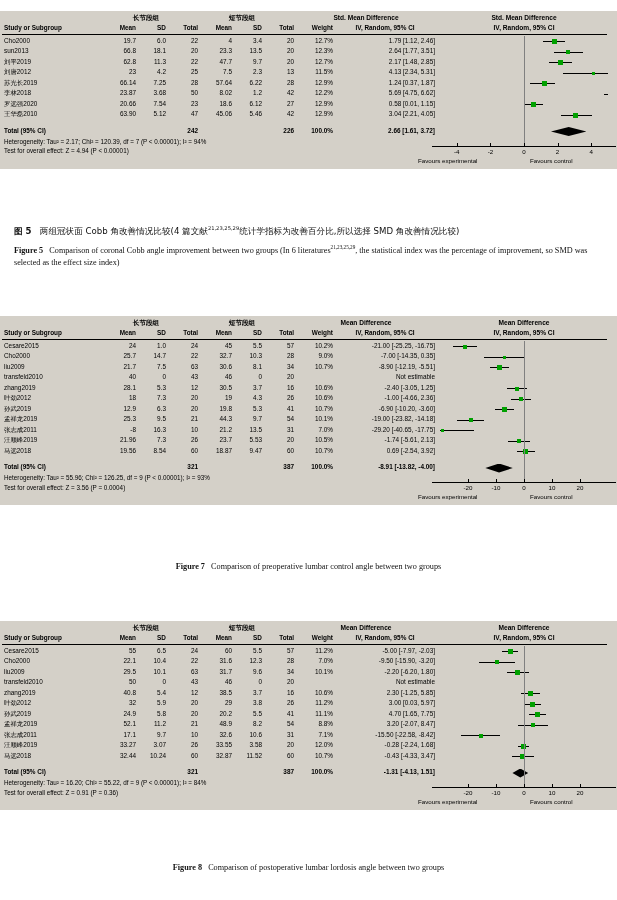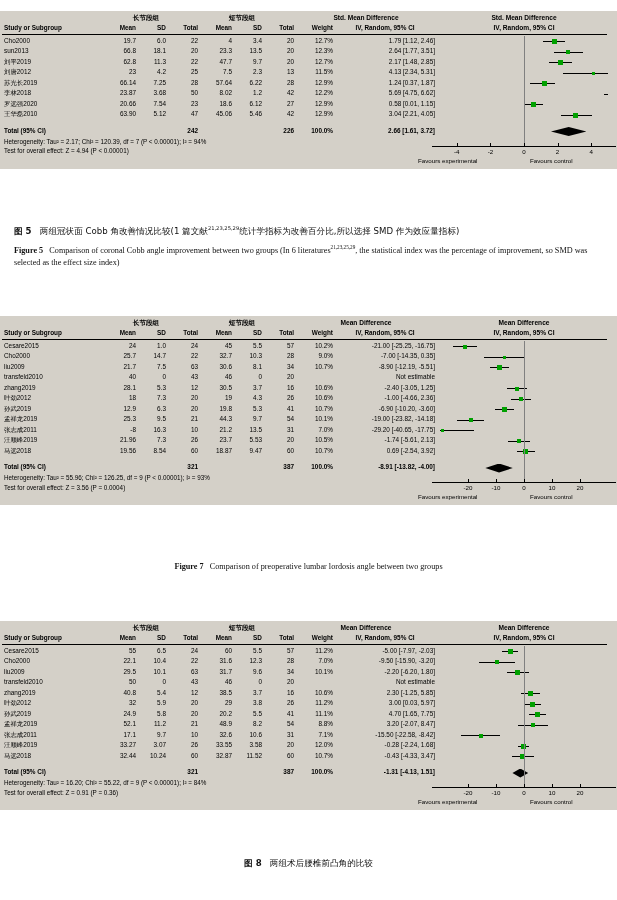--- a/index.html
+++ b/index.html
@@ -167,21 +167,21 @@
       <div class="ticklbl" style="left: 543.6px; top: 136.5px; width: 28px;">2</div>
       <div class="tick" style="left: 591.2px; top: 131.5px;"></div>
       <div class="ticklbl" style="left: 577.2px; top: 136.5px; width: 28px;">4</div>
       <div class="favlbl" style="left: 418px; top: 145.5px;">Favours experimental</div>
       <div class="favlbl" style="left: 530px; top: 145.5px;">Favours control</div>
     </div>
 
   <div class="cap cap-left" style="top:222px;">
     <div class="cap-cn">
       <b>图 5</b>
-      &nbsp;&nbsp;<span>两组冠状面 Cobb 角改善情况比较(1 篇文献</span><sup>21,23,25,29</sup><span>统计学指标为改善百分比,所以选择 SMD 作为效应量指标)</span>
+      &nbsp;&nbsp;<span>两组冠状面 Cobb 角改善情况比较(4 篇文献</span><sup>21,23,25,29</sup><span>统计学指标为改善百分比,所以选择 SMD 角改善情况比较)</span>
     </div>
     <div class="cap-en" style="margin-top:3px;">
       <b>Figure 5</b>
       &nbsp;&nbsp;<span>Comparison of coronal Cobb angle improvement between two groups (In 6 literatures</span><sup>21,23,25,29</sup><span>, the statistical index was the percentage of improvement, so SMD was selected as the effect size index)</span>
     </div>
   </div>
 
   <div class="panel" id="panel1" style="top: 315px; height: 190px;">
       <div style="position: absolute; left: 0px; top: 3px; width: 432px; height: 10px;">
         <div class="grp" style="position: absolute; left: 100px; width: 92px;">长节段组</div>
@@ -338,21 +338,21 @@
       <div class="ticklbl" style="left: 538px; top: 168px; width: 28px;">10</div>
       <div class="tick" style="left: 580px; top: 163px;"></div>
       <div class="ticklbl" style="left: 566px; top: 168px; width: 28px;">20</div>
       <div class="favlbl" style="left: 418px; top: 177px;">Favours experimental</div>
       <div class="favlbl" style="left: 530px; top: 177px;">Favours control</div>
     </div>
 
   <div class="cap" style="top:556px;">
     <div class="cap-en" style="margin-top:5px;">
       <b>Figure 7</b>
-      &nbsp;&nbsp;<span>Comparison of preoperative lumbar lordosis angle between two groups</span>
+      &nbsp;&nbsp;<span>Comparison of preoperative lumbar control angle between two groups</span>
     </div>
   </div>
 
   <div class="panel" id="panel2" style="top: 620px; height: 190px;">
       <div style="position: absolute; left: 0px; top: 3px; width: 432px; height: 10px;">
         <div class="grp" style="position: absolute; left: 100px; width: 92px;">长节段组</div>
         <div class="grp" style="position: absolute; left: 196px; width: 92px;">短节段组</div>
       </div>
       <div class="grp" style="position: absolute; left: 296px; top: 3px; width: 140px;">Mean Difference</div>
       <div class="grp" style="position: absolute; left: 440px; top: 3px; width: 168px;">Mean Difference</div>
@@ -503,19 +503,19 @@
       <div class="ticklbl" style="left: 510px; top: 168px; width: 28px;">0</div>
       <div class="tick" style="left: 552px; top: 163px;"></div>
       <div class="ticklbl" style="left: 538px; top: 168px; width: 28px;">10</div>
       <div class="tick" style="left: 580px; top: 163px;"></div>
       <div class="ticklbl" style="left: 566px; top: 168px; width: 28px;">20</div>
       <div class="favlbl" style="left: 418px; top: 177px;">Favours experimental</div>
       <div class="favlbl" style="left: 530px; top: 177px;">Favours control</div>
     </div>
 
   <div class="cap" style="top:857px;">
-    <div class="cap-cn">
-      <b>图 8</b>
-      &nbsp;&nbsp;<span>两组术后腰椎前凸角的比较</span>
+    <div class="cap-en" style="margin-top:5px;">
+      <b>Figure 8</b>
+      &nbsp;&nbsp;<span>Comparison of postoperative lumbar lordosis angle between two groups</span>
     </div>
   </div>
 
 </div>
 
 </body></html>

